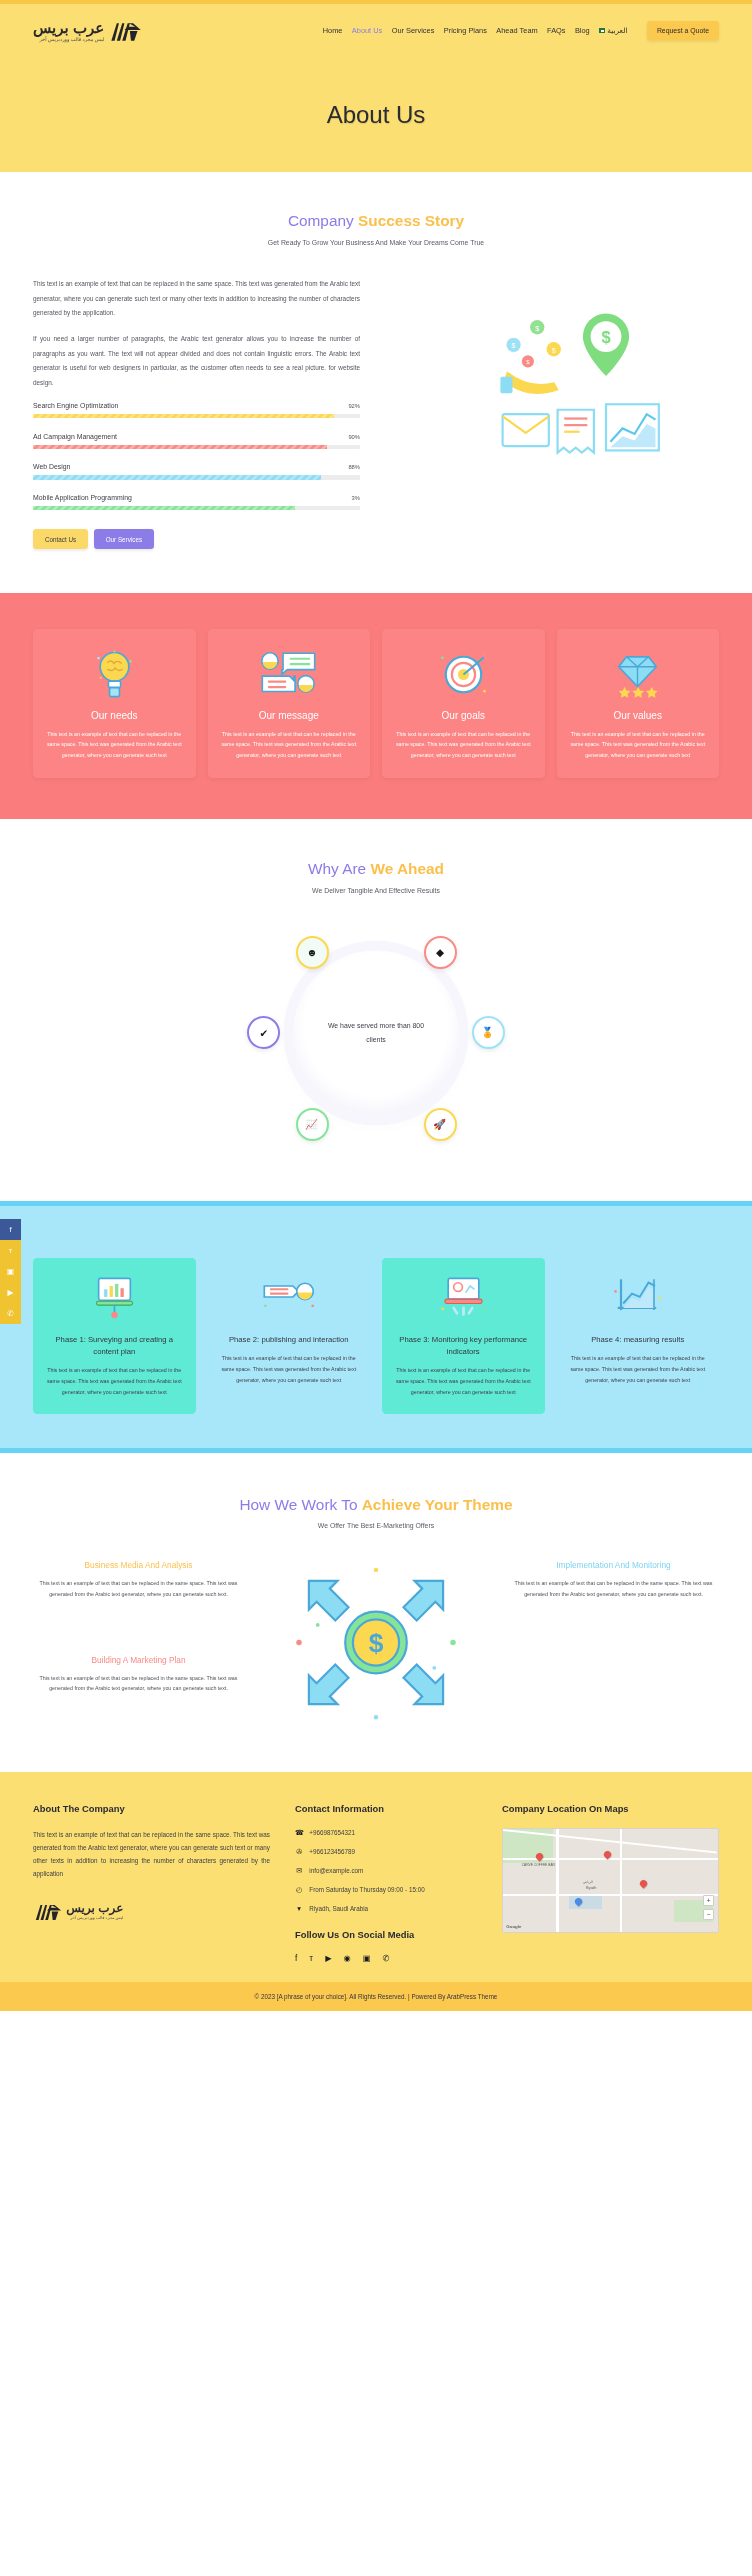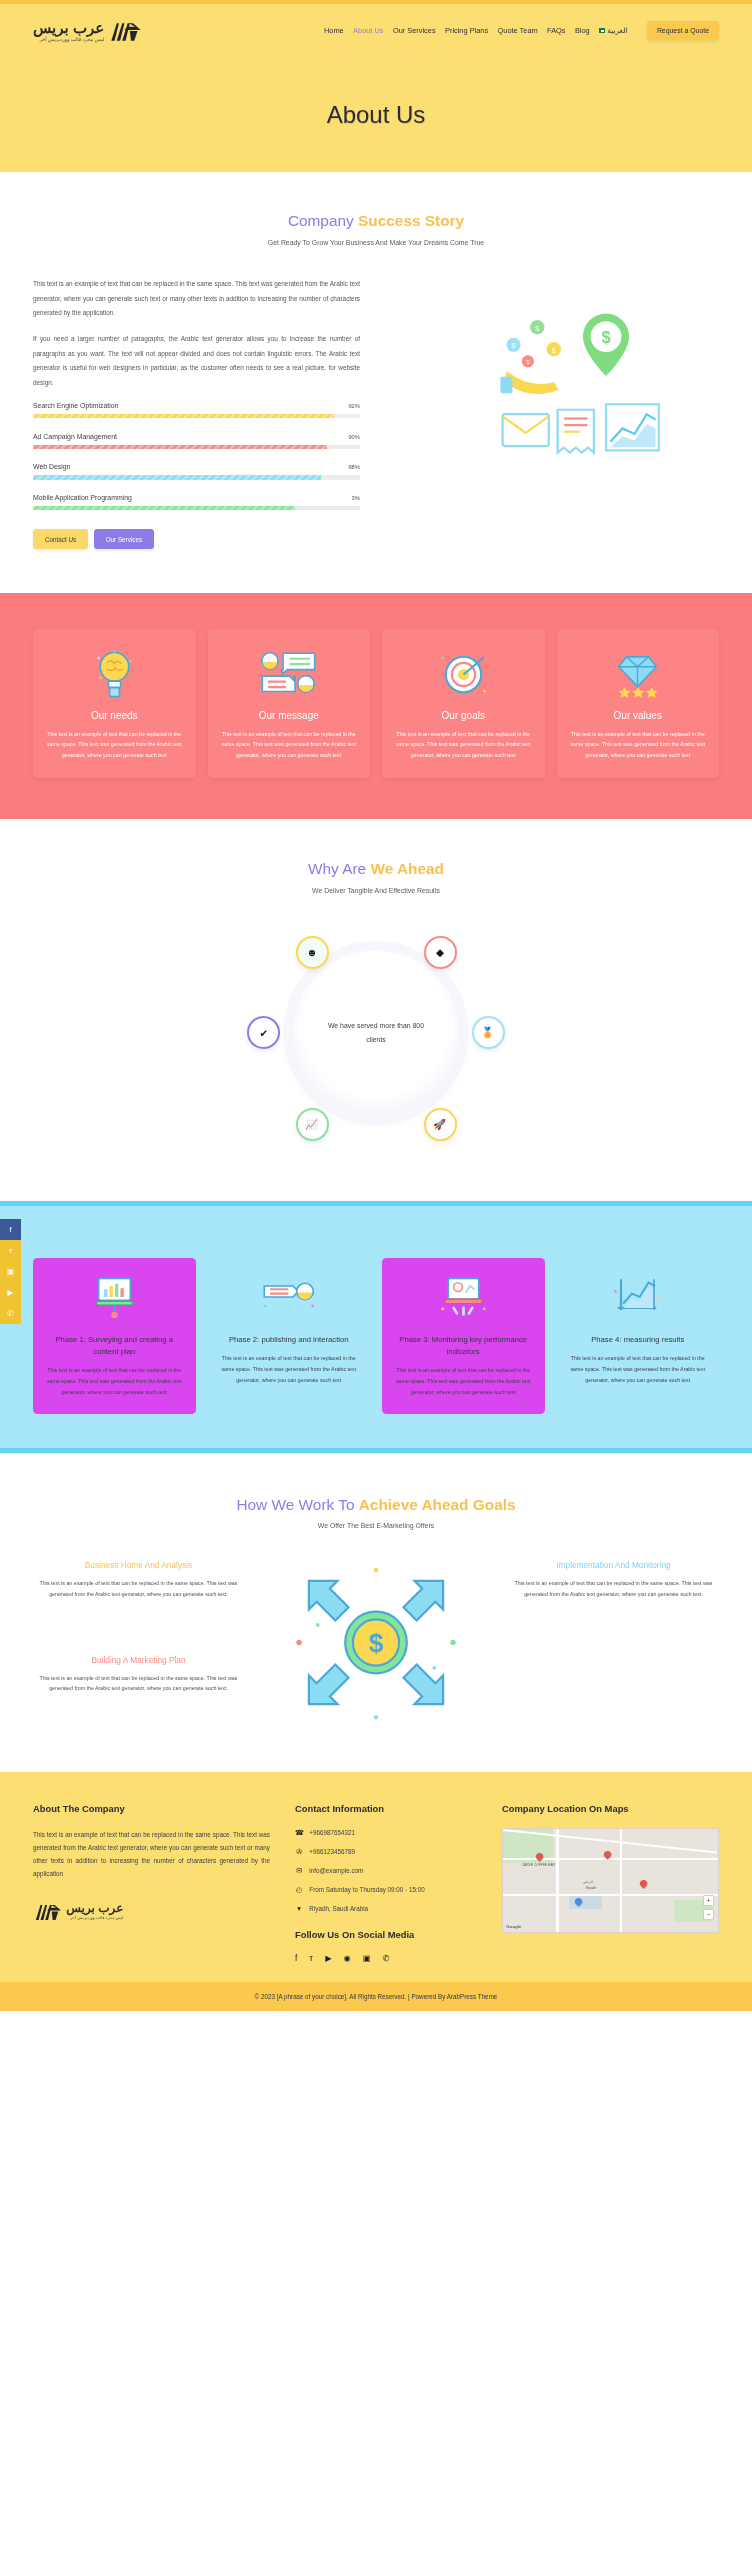--- a/index.html
+++ b/index.html
@@ -125,21 +125,21 @@
     display:flex; align-items:center; justify-content:center;
     box-shadow:0 1.7px 5.5px rgba(0,0,0,.09);
     font-size:10.5px; color:#17171c;
   }
 
   
   .google { background:#a8e7fa; border-top:5px solid #66d3f6; border-bottom:5px solid #66d3f6; padding:29px 0 34px; }
   .google h2 { text-align:center; font-size:13.8px; font-weight:400; color:#2b2b33; }
   .phase-grid { width:686px; margin:23px auto 0; display:flex; gap:12px; }
   .pcard { flex:1; border-radius:4.4px; padding:12px 11px 16.5px; text-align:center; }
-  .pcard.alt { background:#d946ef; }
+  .pcard.alt { background:#5eead4; }
   .pcard .picon { height:55px; display:flex; align-items:center; justify-content:center; }
   .pcard h3 { font-size:7.7px; font-weight:400; color:#35353f; margin:8.8px 0 7.7px; line-height:1.55; }
   .pcard p { font-size:5.3px; line-height:2.0; color:#3e3e48; }
 
   
   .work { padding:43px 0 47px; }
   .work-grid {
     width:686px; margin:31px auto 0;
     display:grid; grid-template-columns:1fr 242px 1fr;
     grid-template-rows:auto auto; gap:24px 11px; align-items:start;
@@ -205,21 +205,21 @@
       <path d="M38 8 L46 8 L60 20 L30 20 L36 14 L50 14 Z" fill="#24242b"></path>
       <path d="M40 22 L54 22 L48 40 L42 40 Z" fill="#24242b"></path>
     </svg>
   </div>
 
   <div class="nav">
     <a>Home</a>
     <a class="active">About Us</a>
     <a>Our Services</a>
     <a>Pricing Plans</a>
-    <a>Quote Team</a>
+    <a>Ahead Team</a>
     <a>FAQs</a>
     <a>Blog</a>
     <a class="lang">
       <span class="flagbox"></span>
       <span>العربية</span>
     </a>
     <button class="quote-btn">Request a Quote</button>
   </div>
 </div>
 
@@ -471,27 +471,27 @@
         </svg>
       </div>
       <h3>Phase 4: measuring results</h3>
       <p>This text is an example of text that can be replaced in the same space. This text was generated from the Arabic text generator, where you can generate such text</p>
     </div>
   </div>
 </div>
 
 <div class="work">
   <div class="sec-title">
-    <span class="p1">How We Work To </span><span class="p2">Achieve Ahead Goals</span>
+    <span class="p1">How We Work To </span><span class="p2">Achieve Your Theme</span>
   </div>
   <div class="sec-sub">We Offer The Best E-Marketing Offers</div>
 
   <div class="work-grid">
     <div class="wcell">
-      <h3 style="color:#fbc04c">Business Home And Analysis</h3>
+      <h3 style="color:#fbc04c">Business Media And Analysis</h3>
       <p>This text is an example of text that can be replaced in the same space. This text was generated from the Arabic text generator, where you can generate such text.</p>
     </div>
 
     <div class="work-center">
       <svg width="176" height="165" viewBox="0 0 320 300">
         <g stroke="#4aa8d8" stroke-width="4" fill="#8cdcf4">
           <path d="M38 38 l52 0 l-14 14 l34 34 l-24 24 l-34 -34 l-14 14z"></path>
           <path d="M282 38 l-52 0 l14 14 l-34 34 l24 24 l34 -34 l14 14z"></path>
           <path d="M38 262 l52 0 l-14 -14 l34 -34 l-24 -24 l-34 34 l-14 -14z"></path>
           <path d="M282 262 l-52 0 l14 -14 l-34 -34 l24 -24 l34 34 l14 -14z"></path>

